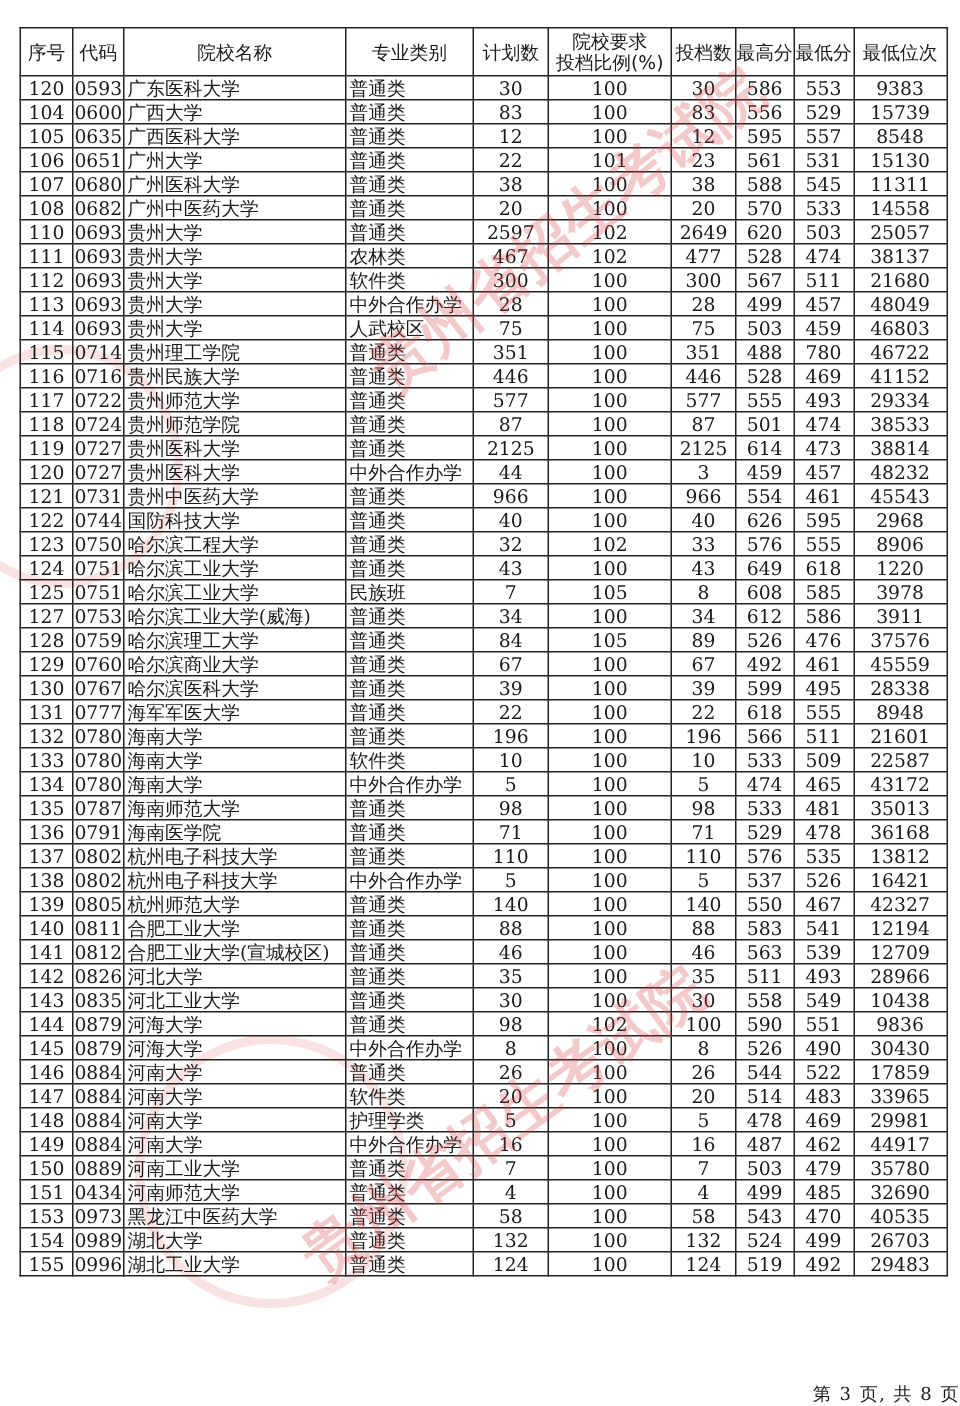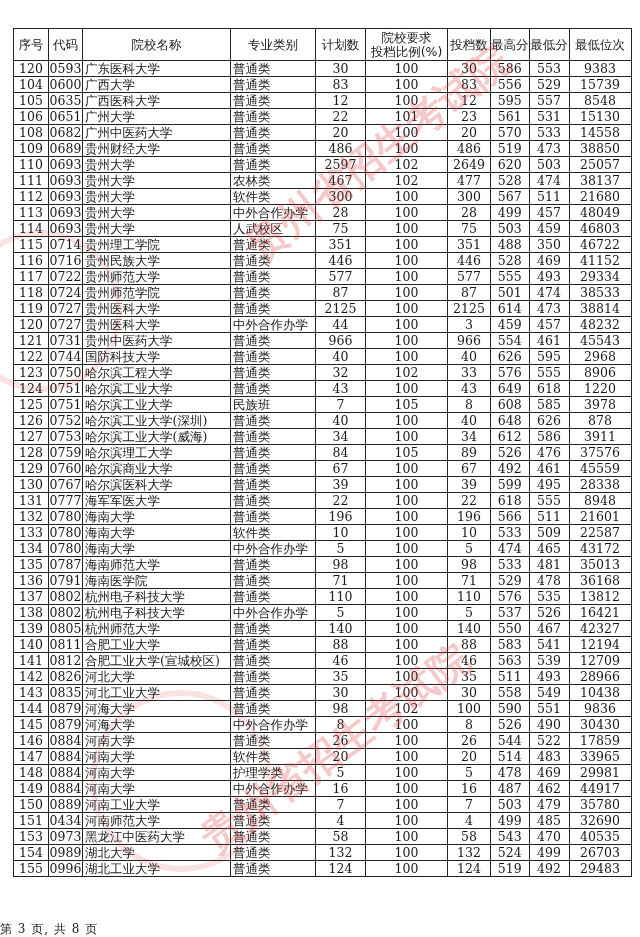--- a/index.html
+++ b/index.html
@@ -4,26 +4,26 @@
 <style>
   html, body { margin:0; padding:0; background:#ffffff; }
   body { width:640px; height:937px; position:relative; overflow:hidden;
          font-family: "DejaVu Serif", "Liberation Serif", serif; color:#1a1a1a; }
   .watermark { position:absolute; pointer-events:none; color:rgba(220,60,60,0.28);
                font-family:"DejaVu Sans", sans-serif; font-weight:bold; white-space:nowrap; }
   .wm1 { left:235px; top:230px; font-size:40px; transform:rotate(-38deg); transform-origin:left top; }
   .wm2 { left:190px; top:820px; font-size:40px; transform:rotate(-36deg); transform-origin:left top; }
   .wm-circle1 { position:absolute; left:-40px; top:230px; width:150px; height:150px; border:6px solid rgba(220,60,60,0.15); border-radius:50%; pointer-events:none; }
   .wm-circle2 { position:absolute; left:90px; top:690px; width:170px; height:170px; border:6px solid rgba(220,60,60,0.15); border-radius:50%; pointer-events:none; }
-  table { position:absolute; left:13px; top:28px; border-collapse:collapse; table-layout:fixed; }
+  table { position:absolute; left:13px; top:18px; border-collapse:collapse; table-layout:fixed; }
   th, td { border:1px solid #222; padding:0; height:15px; line-height:15px; font-size:12.5px; overflow:hidden; white-space:nowrap; }
   th { font-weight:normal; font-family:"DejaVu Sans", sans-serif; font-size:12.5px; height:31px; line-height:14px; text-align:center; }
   td { text-align:center; }
   td.name, td.cat { text-align:left; padding-left:2px; }
-  .footer { position:absolute; top:921px; left:0; width:640px; text-align:left; font-size:12px; letter-spacing:1px; }
+  .footer { position:absolute; top:921px; left:0; width:640px; text-align:right; font-size:12px; letter-spacing:1px; }
 </style>
 </head>
 <body>
 
 <div class="wm-circle1"></div>
 <div class="wm-circle2"></div>
 
 <table>
   <colgroup>
     <col style="width:35px">
@@ -97,42 +97,42 @@
         <td class="name">广州大学</td>
         <td class="cat">普通类</td>
         <td>22</td>
         <td>101</td>
         <td>23</td>
         <td>561</td>
         <td>531</td>
         <td>15130</td>
       </tr>
       <tr>
+        <td>107</td>
+        <td>0680</td>
+        <td class="name">广州医科大学</td>
+        <td class="cat">普通类</td>
+        <td>38</td>
+        <td>100</td>
+        <td>38</td>
+        <td>588</td>
+        <td>545</td>
+        <td>11311</td>
+      </tr>
+      <tr>
         <td>108</td>
         <td>0682</td>
         <td class="name">广州中医药大学</td>
         <td class="cat">普通类</td>
         <td>20</td>
         <td>100</td>
         <td>20</td>
         <td>570</td>
         <td>533</td>
         <td>14558</td>
-      </tr>
-      <tr>
-        <td>109</td>
-        <td>0689</td>
-        <td class="name">贵州财经大学</td>
-        <td class="cat">普通类</td>
-        <td>486</td>
-        <td>100</td>
-        <td>486</td>
-        <td>519</td>
-        <td>473</td>
-        <td>38850</td>
       </tr>
       <tr>
         <td>110</td>
         <td>0693</td>
         <td class="name">贵州大学</td>
         <td class="cat">普通类</td>
         <td>2597</td>
         <td>102</td>
         <td>2649</td>
         <td>620</td>
@@ -189,21 +189,21 @@
       </tr>
       <tr>
         <td>115</td>
         <td>0714</td>
         <td class="name">贵州理工学院</td>
         <td class="cat">普通类</td>
         <td>351</td>
         <td>100</td>
         <td>351</td>
         <td>488</td>
-        <td>350</td>
+        <td>780</td>
         <td>46722</td>
       </tr>
       <tr>
         <td>116</td>
         <td>0716</td>
         <td class="name">贵州民族大学</td>
         <td class="cat">普通类</td>
         <td>446</td>
         <td>100</td>
         <td>446</td>
@@ -313,32 +313,20 @@
         <td class="name">哈尔滨工业大学</td>
         <td class="cat">民族班</td>
         <td>7</td>
         <td>105</td>
         <td>8</td>
         <td>608</td>
         <td>585</td>
         <td>3978</td>
       </tr>
       <tr>
-        <td>126</td>
-        <td>0752</td>
-        <td class="name">哈尔滨工业大学(深圳)</td>
-        <td class="cat">普通类</td>
-        <td>40</td>
-        <td>100</td>
-        <td>40</td>
-        <td>648</td>
-        <td>626</td>
-        <td>878</td>
-      </tr>
-      <tr>
         <td>127</td>
         <td>0753</td>
         <td class="name">哈尔滨工业大学(威海)</td>
         <td class="cat">普通类</td>
         <td>34</td>
         <td>100</td>
         <td>34</td>
         <td>612</td>
         <td>586</td>
         <td>3911</td>

